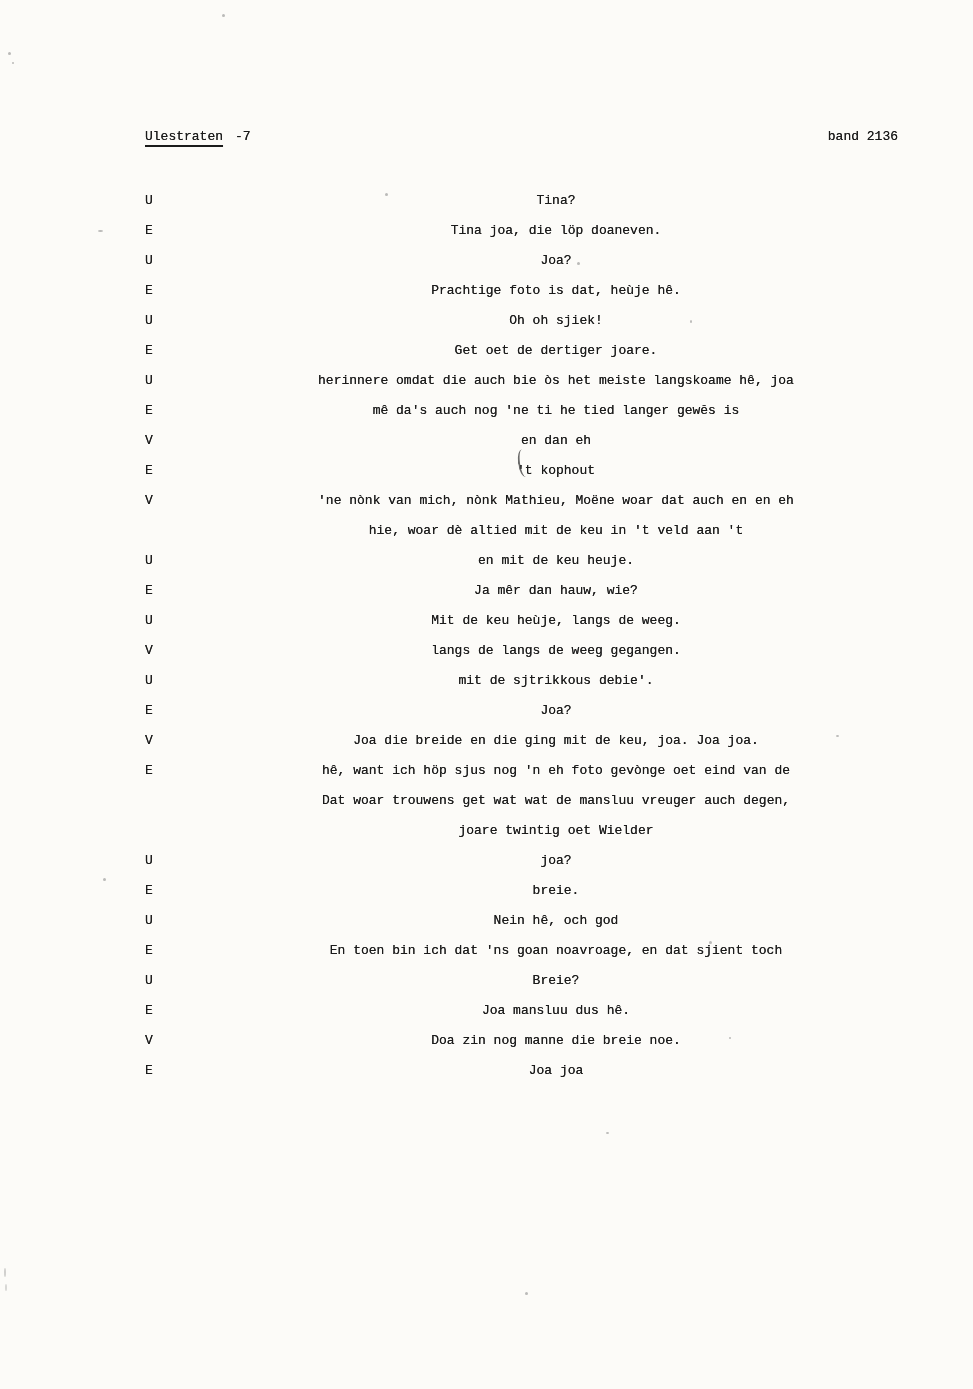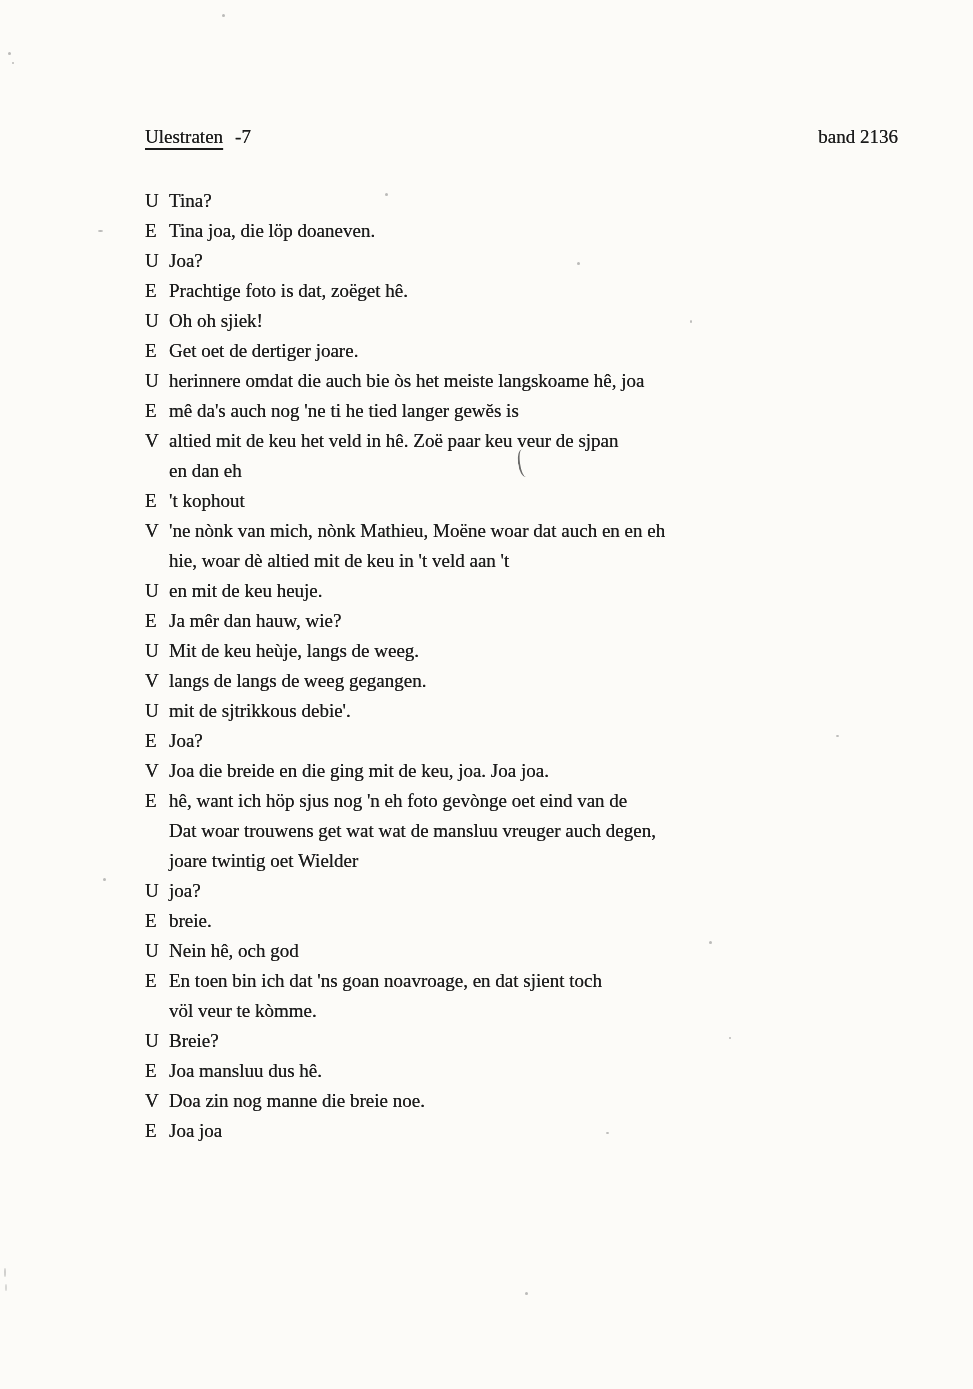--- a/index.html
+++ b/index.html
@@ -3,22 +3,22 @@
 <meta charset="utf-8">
 <style>
   html, body { margin: 0; padding: 0; background: #e8e8e6; }
   .page {
     position: relative;
     width: 973px;
     height: 1389px;
     margin: 0 auto;
     background: #fcfbf8;
     color: #1b1b1b;
-    font-family: Liberation Serif, serif;
-    font-size: 19px;
+    font-family: Liberation Mono, monospace;
+    font-size: 13px;
     overflow: hidden;
     text-shadow: 0 0 0.6px rgba(20,20,20,0.85);
   }
   .header {
     position: absolute;
     top: 124px;
     left: 145px;
     right: 75px;
     display: flex;
     justify-content: space-between;
@@ -32,21 +32,21 @@
   }
   .title-number { margin-left: 12px; }
   .dialogue {
     position: absolute;
     top: 186px;
     left: 145px;
     right: 30px;
   }
   .turn { position: relative; padding-left: 24px; }
   .speaker { position: absolute; left: 0; top: 0; line-height: 30px; }
-  .line { line-height: 30px; white-space: pre; }
+  .line { line-height: 30px; white-space: pre; text-align: center; }
   
   .pen-mark {
     position: absolute;
     left: 518px;
     top: 449px;
     width: 10px;
     height: 28px;
     border-left: 2px solid #3a3a3a;
     border-radius: 50%;
     transform: rotate(-8deg);
@@ -93,41 +93,40 @@
       <div class="turn">
         <span class="speaker">E</span>
         <div class="line">Tina joa, die löp doaneven.</div>
       </div>
       <div class="turn">
         <span class="speaker">U</span>
         <div class="line">Joa?</div>
       </div>
       <div class="turn">
         <span class="speaker">E</span>
-        <div class="line">Prachtige foto is dat, zoëget hê.</div>
+        <div class="line">Prachtige foto is dat, heùje hê.</div>
       </div>
       <div class="turn">
         <span class="speaker">U</span>
         <div class="line">Oh oh sjiek!</div>
       </div>
       <div class="turn">
         <span class="speaker">E</span>
         <div class="line">Get oet de dertiger joare.</div>
       </div>
       <div class="turn">
         <span class="speaker">U</span>
         <div class="line">herinnere omdat die auch bie òs het meiste langskoame hê, joa</div>
       </div>
       <div class="turn">
         <span class="speaker">E</span>
         <div class="line">mê da's auch nog 'ne ti he tied langer gewĕs is</div>
       </div>
       <div class="turn">
         <span class="speaker">V</span>
-        <div class="line">altied mit de keu het veld in hê. Zoë paar keu veur de sjpan</div>
         <div class="line">en dan eh</div>
       </div>
       <div class="turn">
         <span class="speaker">E</span>
         <div class="line">'t kophout</div>
       </div>
       <div class="turn">
         <span class="speaker">V</span>
         <div class="line">'ne nònk van mich, nònk Mathieu, Moëne woar dat auch en en eh</div>
         <div class="line">hie, woar dè altied mit de keu in 't veld aan 't</div>
@@ -174,21 +173,20 @@
         <span class="speaker">E</span>
         <div class="line">breie.</div>
       </div>
       <div class="turn">
         <span class="speaker">U</span>
         <div class="line">Nein hê, och god</div>
       </div>
       <div class="turn">
         <span class="speaker">E</span>
         <div class="line">En toen bin ich dat 'ns goan noavroage, en dat sjient toch</div>
-        <div class="line">völ veur te kòmme.</div>
       </div>
       <div class="turn">
         <span class="speaker">U</span>
         <div class="line">Breie?</div>
       </div>
       <div class="turn">
         <span class="speaker">E</span>
         <div class="line">Joa mansluu dus hê.</div>
       </div>
       <div class="turn">

